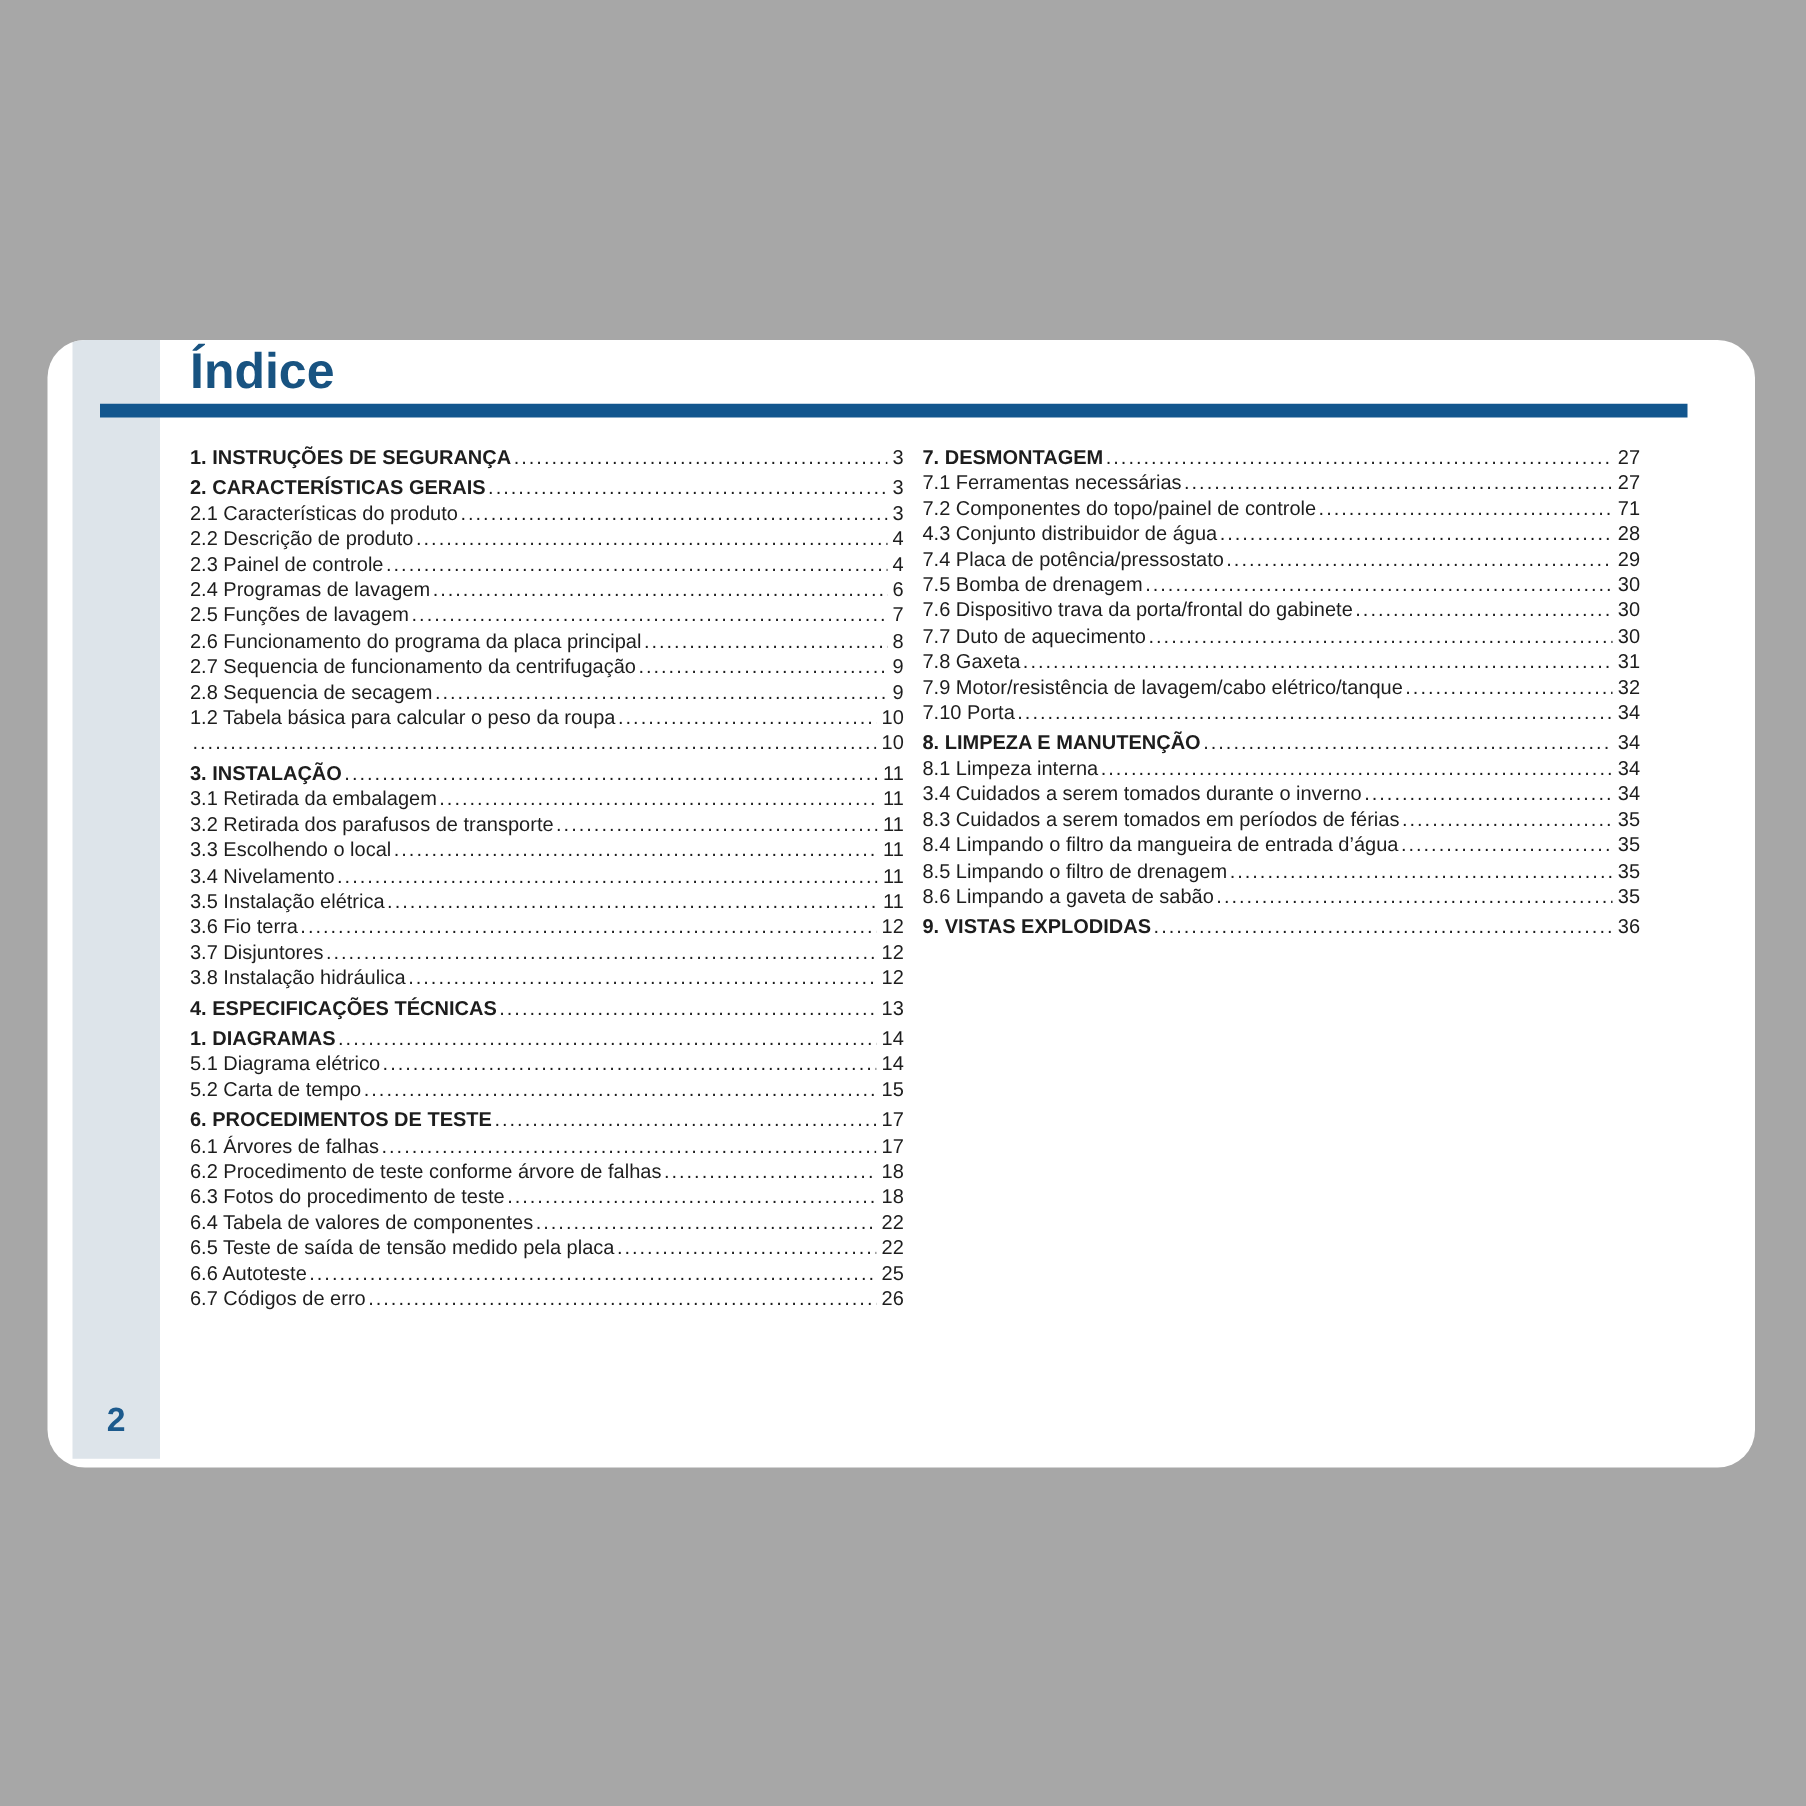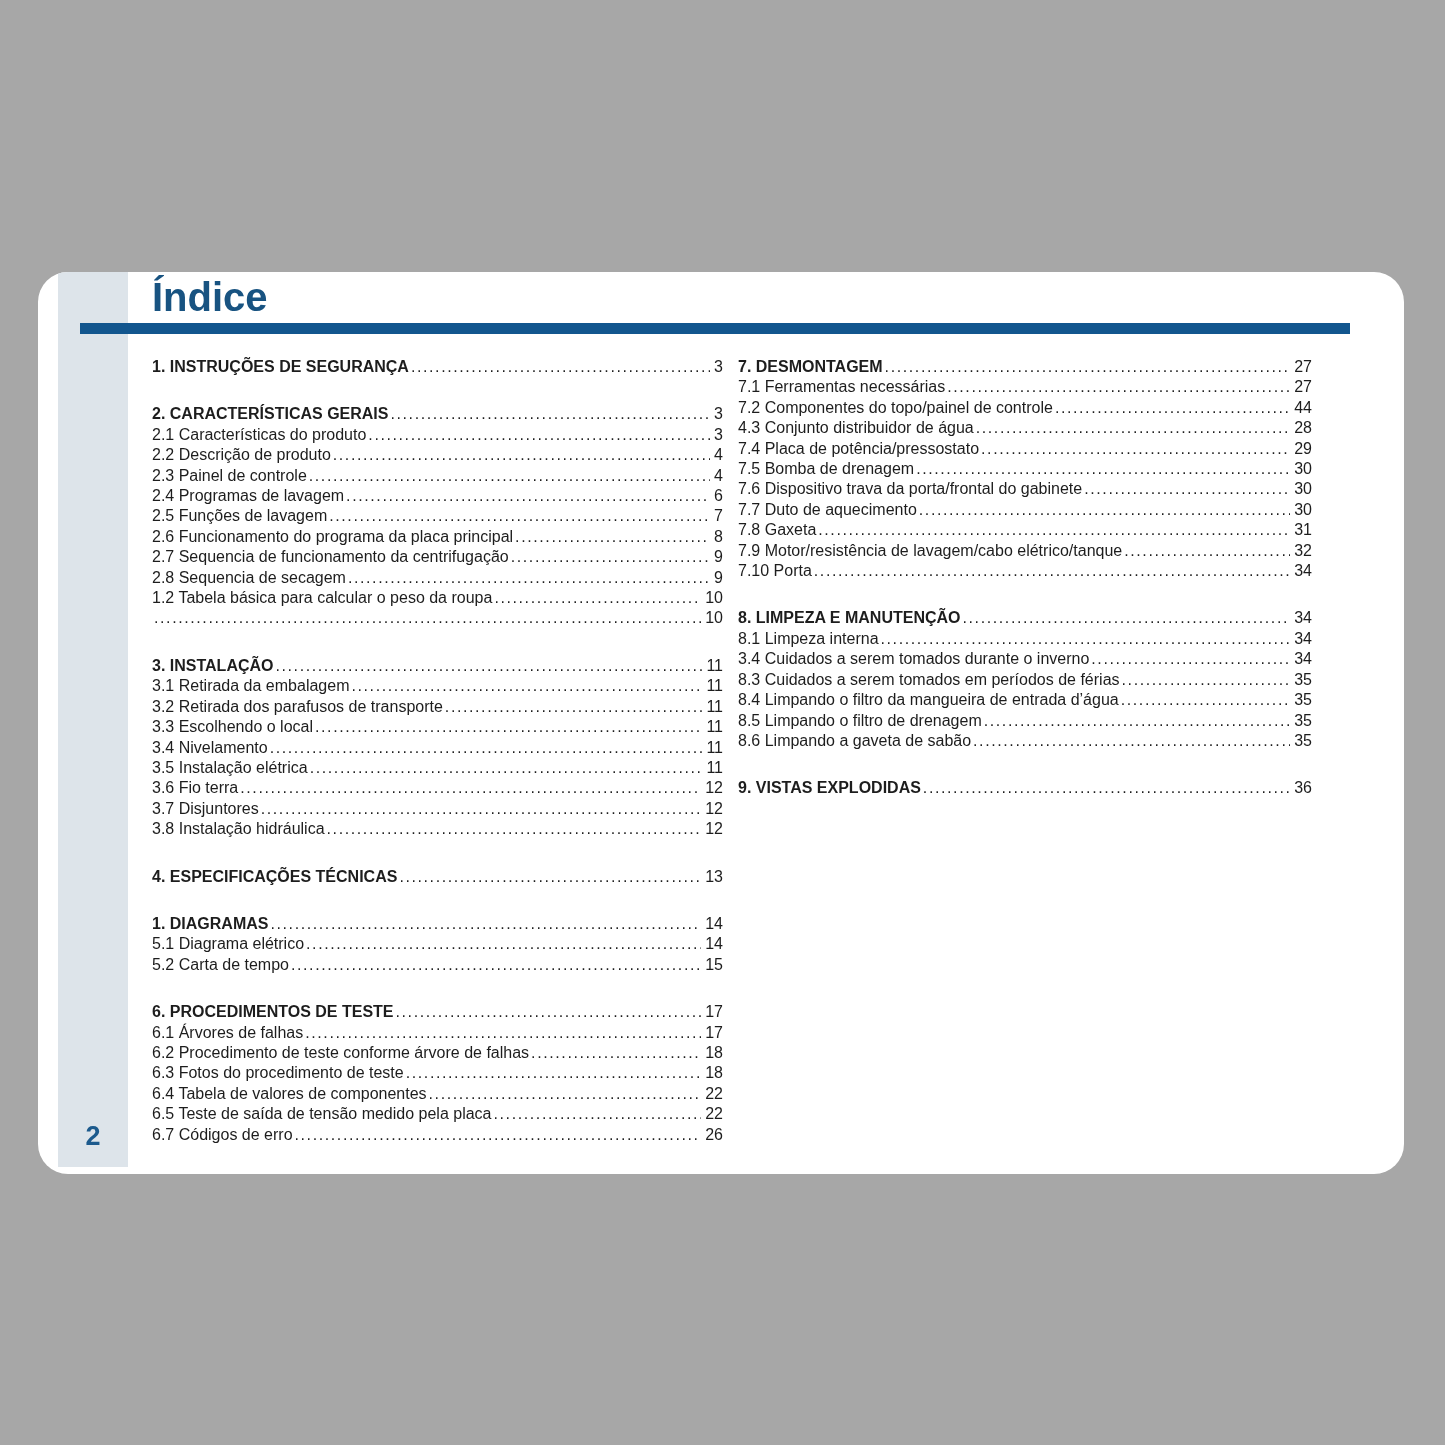--- a/index.html
+++ b/index.html
@@ -67,21 +67,21 @@
   }
   .col {
     position: absolute;
     top: 85px;
     color: var(--text, #1d1d1d);
     font-size: 16px;
     line-height: 20.4px;
   }
   .col-left  { left: 114px; width: 571px; }
   .col-right { left: 700px; width: 574px; }
-  .toc-group + .toc-group { margin-top: 27px; }
+  .toc-group + .toc-group { margin-top: 4px; }
   .toc-entry {
     display: flex;
     align-items: baseline;
     text-align: center;
   }
   .toc-label { white-space: nowrap; }
   .toc-entry.bold .toc-label { font-weight: bold; }
   .toc-dots {
     flex: 1 1 auto;
     overflow: hidden;
@@ -267,20 +267,25 @@
             <span class="toc-label">6.4 Tabela de valores de componentes</span>
             <span class="toc-dots" aria-hidden="true"></span>
             <span class="toc-page">22</span>
           </div>
           <div class="toc-entry">
             <span class="toc-label">6.5 Teste de saída de tensão medido pela placa</span>
             <span class="toc-dots" aria-hidden="true"></span>
             <span class="toc-page">22</span>
           </div>
           <div class="toc-entry">
+            <span class="toc-label">6.6 Autoteste</span>
+            <span class="toc-dots" aria-hidden="true"></span>
+            <span class="toc-page">25</span>
+          </div>
+          <div class="toc-entry">
             <span class="toc-label">6.7 Códigos de erro</span>
             <span class="toc-dots" aria-hidden="true"></span>
             <span class="toc-page">26</span>
           </div>
         </div>
       </div>
     <div class="col col-right" id="col-right">
         <div class="toc-group">
           <div class="toc-entry bold">
             <span class="toc-label">7. DESMONTAGEM</span>
@@ -288,21 +293,21 @@
             <span class="toc-page">27</span>
           </div>
           <div class="toc-entry">
             <span class="toc-label">7.1 Ferramentas necessárias</span>
             <span class="toc-dots" aria-hidden="true"></span>
             <span class="toc-page">27</span>
           </div>
           <div class="toc-entry">
             <span class="toc-label">7.2 Componentes do topo/painel de controle</span>
             <span class="toc-dots" aria-hidden="true"></span>
-            <span class="toc-page">44</span>
+            <span class="toc-page">71</span>
           </div>
           <div class="toc-entry">
             <span class="toc-label">4.3 Conjunto distribuidor de água</span>
             <span class="toc-dots" aria-hidden="true"></span>
             <span class="toc-page">28</span>
           </div>
           <div class="toc-entry">
             <span class="toc-label">7.4 Placa de potência/pressostato</span>
             <span class="toc-dots" aria-hidden="true"></span>
             <span class="toc-page">29</span>

